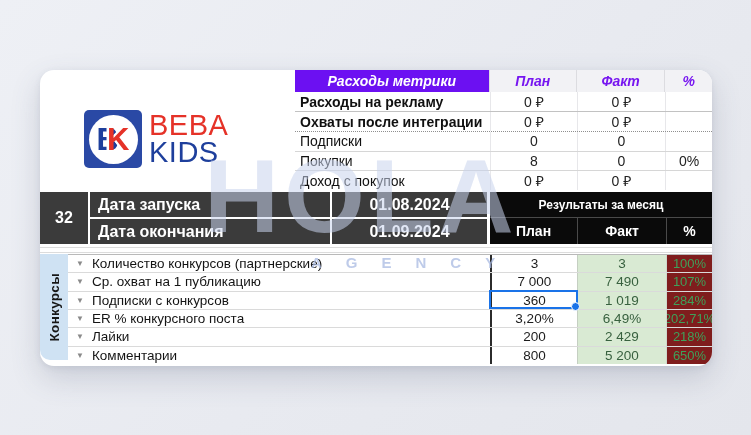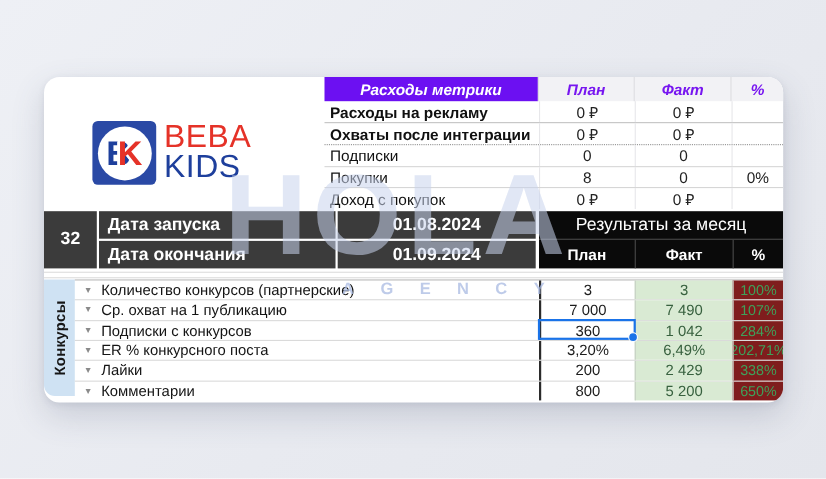--- a/index.html
+++ b/index.html
@@ -66,27 +66,27 @@
   .km-val{font-size:14px;color:#222;text-align:center;border-left:1px solid #e7e7ea;
     align-self:stretch;display:flex;align-items:center;justify-content:center;}
   .km-val.w-plan{width:86px;} .km-val.w-fact{width:87px;} .km-val.w-pct{width:46px;}
   
   .mid{position:absolute;left:0;top:122px;width:672px;height:52px;}
   .mid-num{position:absolute;left:0;top:0;width:48px;height:52px;background:var(--c-dark,#3b3b3b);
     color:#fff;font-weight:700;font-size:16px;display:flex;align-items:center;justify-content:center;}
   .mid-rows{position:absolute;left:50px;top:0;width:397px;height:52px;
     display:flex;flex-direction:column;gap:2px;}
   .mid-row{height:25px;display:flex;gap:2px;}
-  .mid-label{width:215px;background:var(--c-dark,#3b3b3b);color:#fff;font-weight:700;font-size:16px;
+  .mid-label{width:240px;background:var(--c-dark,#3b3b3b);color:#fff;font-weight:700;font-size:16px;
     display:flex;align-items:center;padding-left:8px;box-sizing:border-box;white-space:nowrap;}
   .mid-date{flex:1;background:var(--c-dark,#3b3b3b);color:#fff;font-weight:700;font-size:16px;
     display:flex;align-items:center;justify-content:center;}
   .mid-right{position:absolute;left:450px;top:0;width:222px;height:52px;background:#0a0a0a;color:#fff;}
   .mid-right-title{height:25px;display:flex;align-items:center;justify-content:center;
-    font-weight:400;font-size:16px;border-bottom:1px solid #4a4a4a;}
+    font-weight:700;font-size:12px;border-bottom:1px solid #4a4a4a;}
   .mid-right-cols{height:26px;display:flex;}
   .mid-col{display:flex;align-items:center;justify-content:center;font-weight:700;font-size:14px;}
   .mid-col.w-plan{width:87px;} 
   .mid-col.w-fact{width:88px;border-left:1px solid #4a4a4a;} 
   .mid-col.w-pct{flex:1;border-left:1px solid #4a4a4a;}
   .gap-line{position:absolute;left:0;width:672px;height:1px;background:#dcdcdc;}
   
   .group-band{position:absolute;left:0;top:184px;width:28px;height:106px;
     background:var(--c-group,#cfe2f3);border-radius:0 0 0 10px;
     display:flex;align-items:center;justify-content:center;}
@@ -218,36 +218,36 @@
         <div class="bt-arrow">▼</div>
         <div class="bt-label">Ср. охват на 1 публикацию</div>
         <div class="bt-plan">7 000</div>
         <div class="bt-fact">7 490</div>
         <div class="bt-pct">107%</div>
       </div>
       <div class="bt-row">
         <div class="bt-arrow">▼</div>
         <div class="bt-label">Подписки с конкурсов</div>
         <div class="bt-plan">360</div>
-        <div class="bt-fact">1 042</div>
+        <div class="bt-fact">1 019</div>
         <div class="bt-pct">284%</div>
       </div>
       <div class="bt-row">
         <div class="bt-arrow">▼</div>
         <div class="bt-label">ER % конкурсного поста</div>
         <div class="bt-plan">3,20%</div>
         <div class="bt-fact">6,49%</div>
         <div class="bt-pct">202,71%</div>
       </div>
       <div class="bt-row">
         <div class="bt-arrow">▼</div>
         <div class="bt-label">Лайки</div>
         <div class="bt-plan">200</div>
         <div class="bt-fact">2 429</div>
-        <div class="bt-pct">338%</div>
+        <div class="bt-pct">218%</div>
       </div>
       <div class="bt-row last">
         <div class="bt-arrow">▼</div>
         <div class="bt-label">Комментарии</div>
         <div class="bt-plan">800</div>
         <div class="bt-fact">5 200</div>
         <div class="bt-pct">650%</div>
       </div>
     </div>
 

